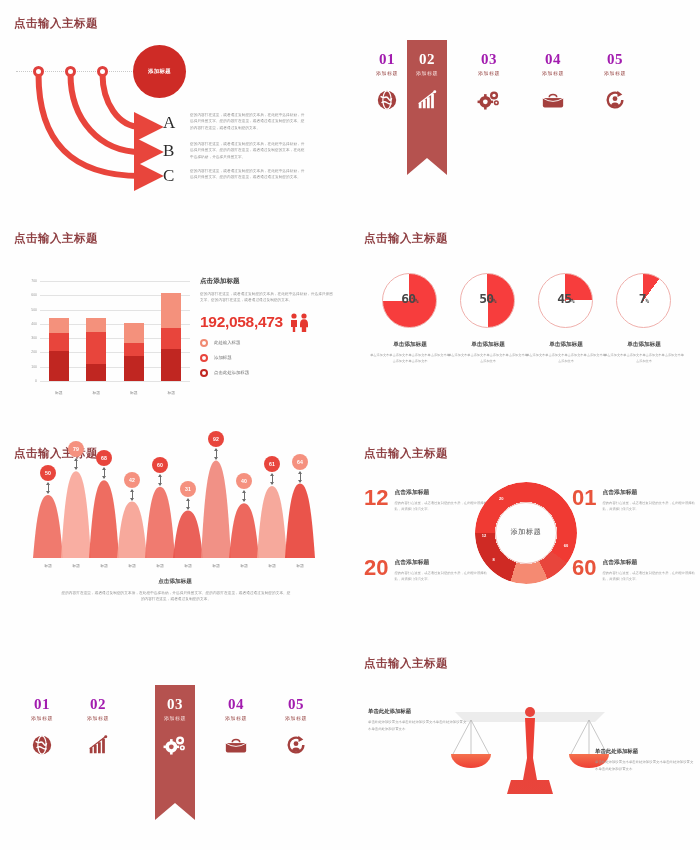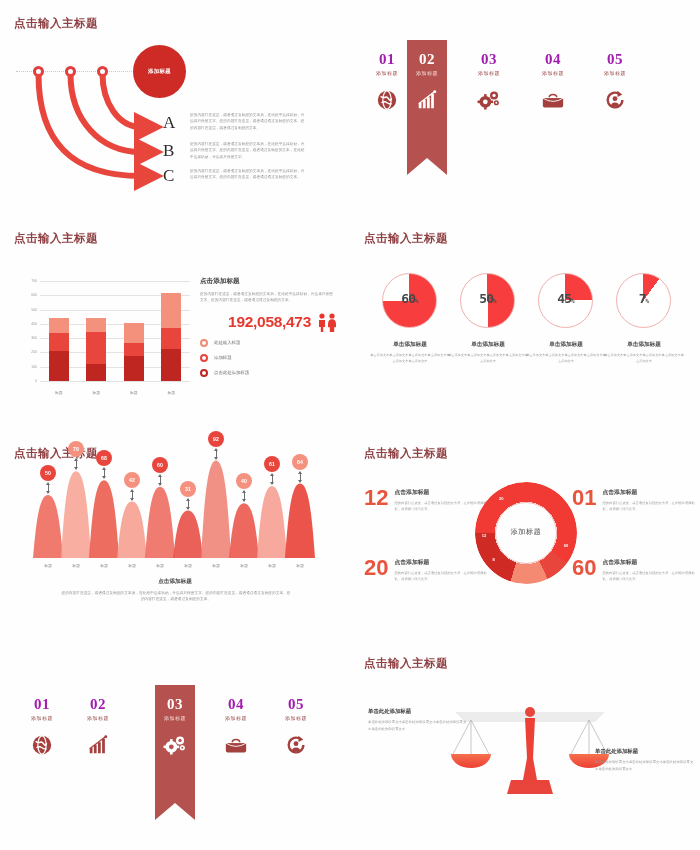--- a/index.html
+++ b/index.html
@@ -257,21 +257,21 @@
             <div class="seg" style="height: 31.7143px; background: rgb(192, 38, 33);"></div>
             <div class="xlab">标题</div>
           </div>
         </div>
     </div>
 
     <div style="position:absolute;left:200px;top:62px;width:140px;">
       <div style="font-size:6.6px;font-weight:bold;color:#3f3f3f;">点击添加标题</div>
       <div class="body-txt" style="margin-top:5px;width:133px;">您的内容打在这里，或者通过复制您的文本后，在此框中选择粘贴，并选择只保留文字。您的内容打在这里，或者通过通过复制您的文本。</div>
 
-      <div style="display:flex;align-items:center;margin-top:9px;justify-content:flex-end;">
+      <div style="display:flex;align-items:center;margin-top:9px;">
         <div class="bignum">192,058,473</div>
         <svg width="24" height="19" viewBox="0 0 24 19" style="margin-left:5px;">
           <g fill="#e5382f">
               <circle cx="6" cy="3" r="2.6"></circle>
               <path d="M3 7 h6 v7 h-1.8 v5 h-2.4 v-5 h-1.8 z"></path>
           <circle cx="16" cy="3" r="2.6"></circle>
               <path d="M16 6.2 q4 0 4 5 v3 h-1.8 v4.8 h-4.4 v-4.8 h-1.8 v-3 q0-5 4-5 z"></path>
             </g>
         </svg>
       </div>

